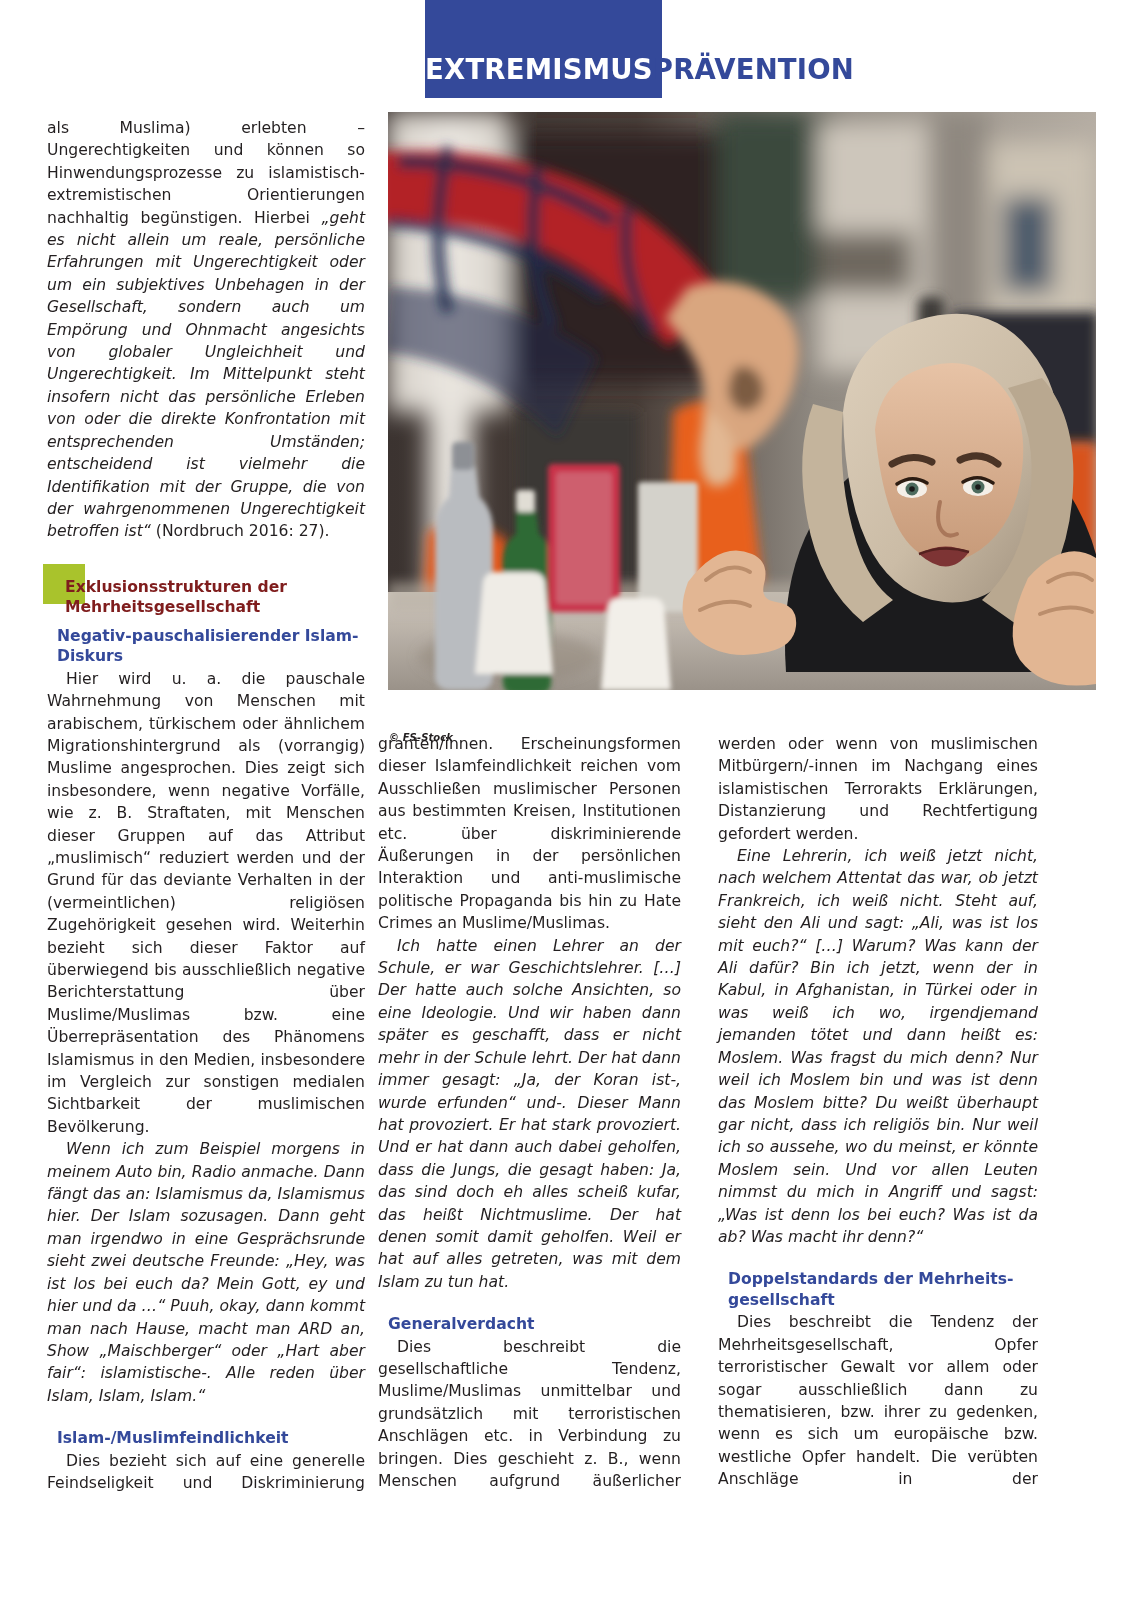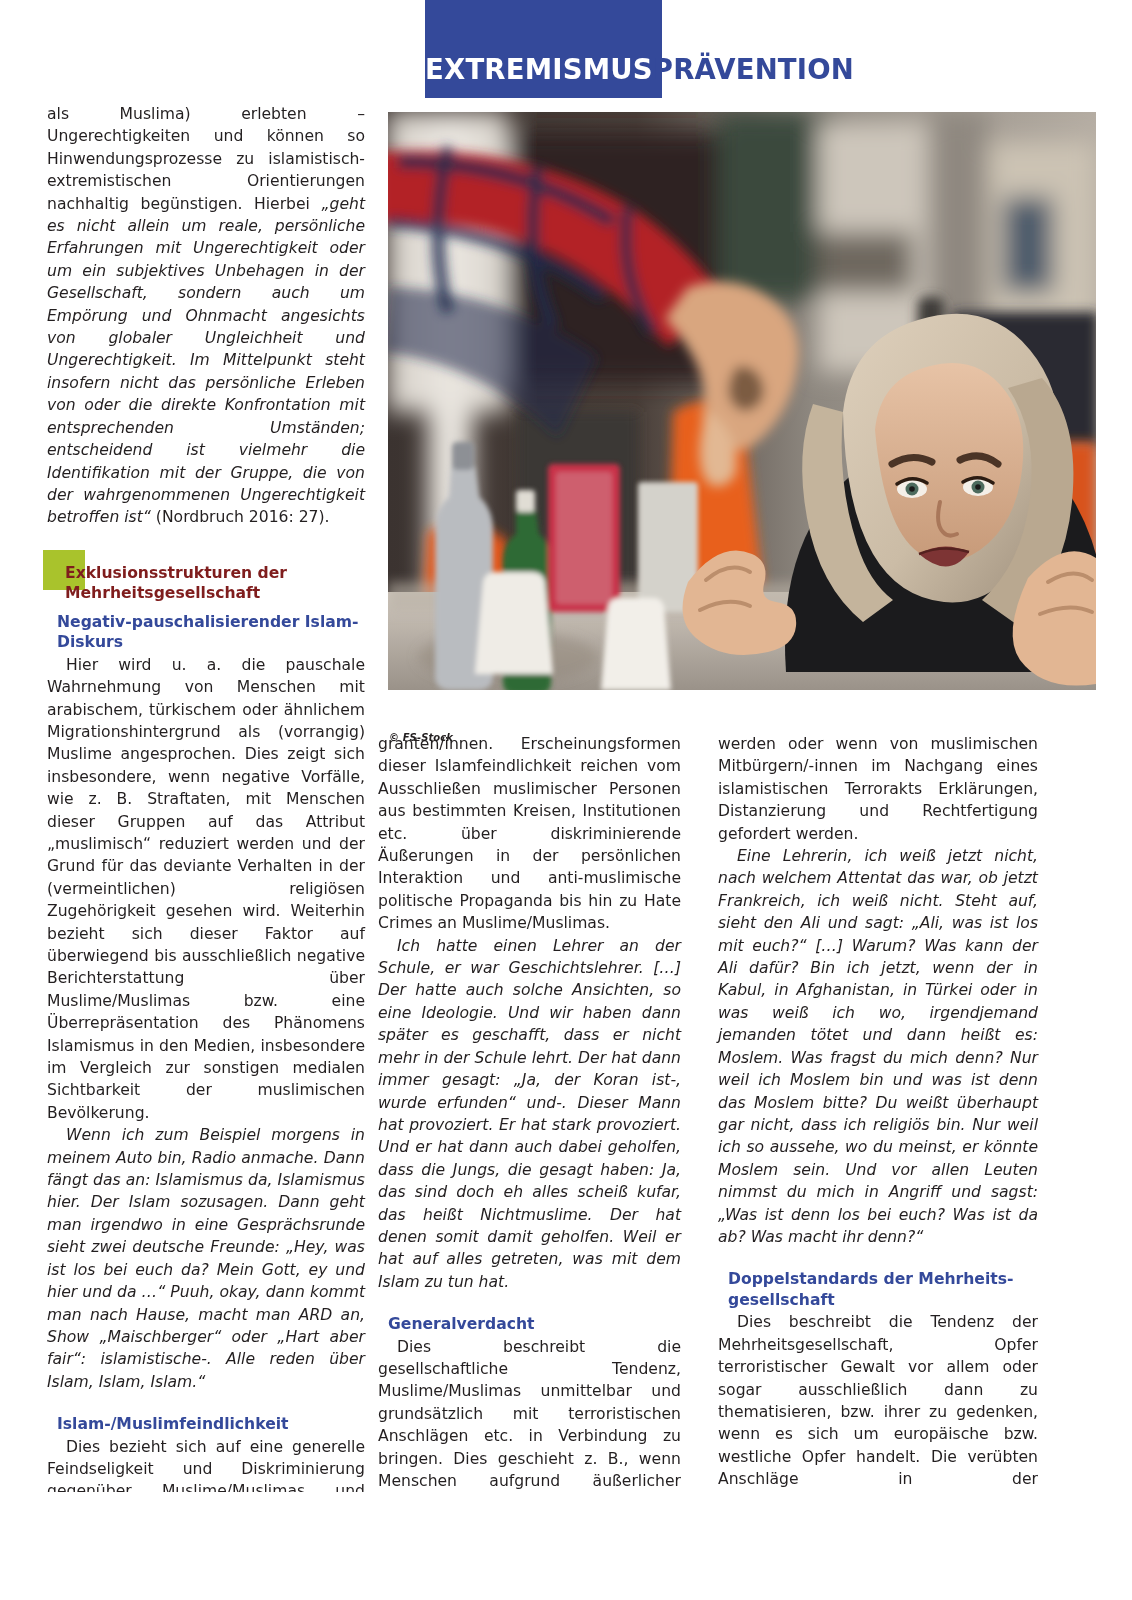--- a/index.html
+++ b/index.html
@@ -71,21 +71,21 @@
     line-height: 22.4px;
     text-align: justify;
     text-justify: inter-word;
     hyphens: manual;
     color: #231f20;
   }
   .col p { margin: 0; }
   .col p.ind { text-indent: 19px; }
   .col p.ital { font-style: italic; }
 
-  #col-left   { left: 47px;  top: 103px;  width: 318px; }
+  #col-left   { left: 47px;  top: 117px;  width: 318px; }
   #col-mid    { left: 378px; top: 733px;  width: 303px; }
   #col-right  { left: 718px; top: 733px;  width: 320px; }
 
   
   .sec-head {
     color: #34499a;
     font-weight: bold;
     font-size: 15.6px;
     line-height: 20.5px;
     text-align: left;

